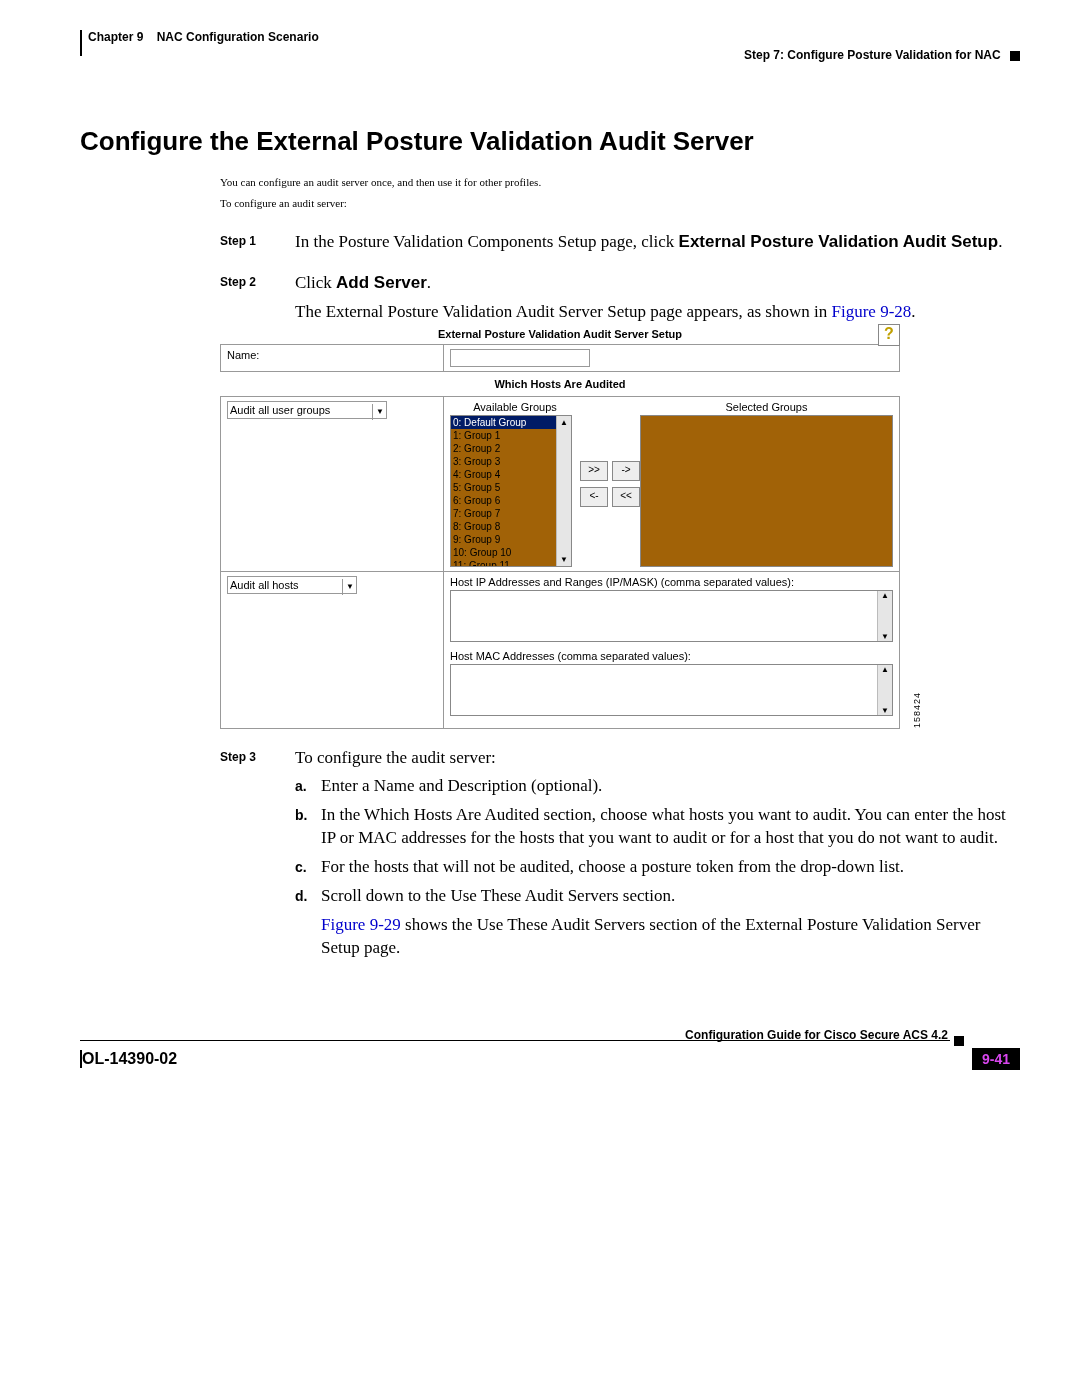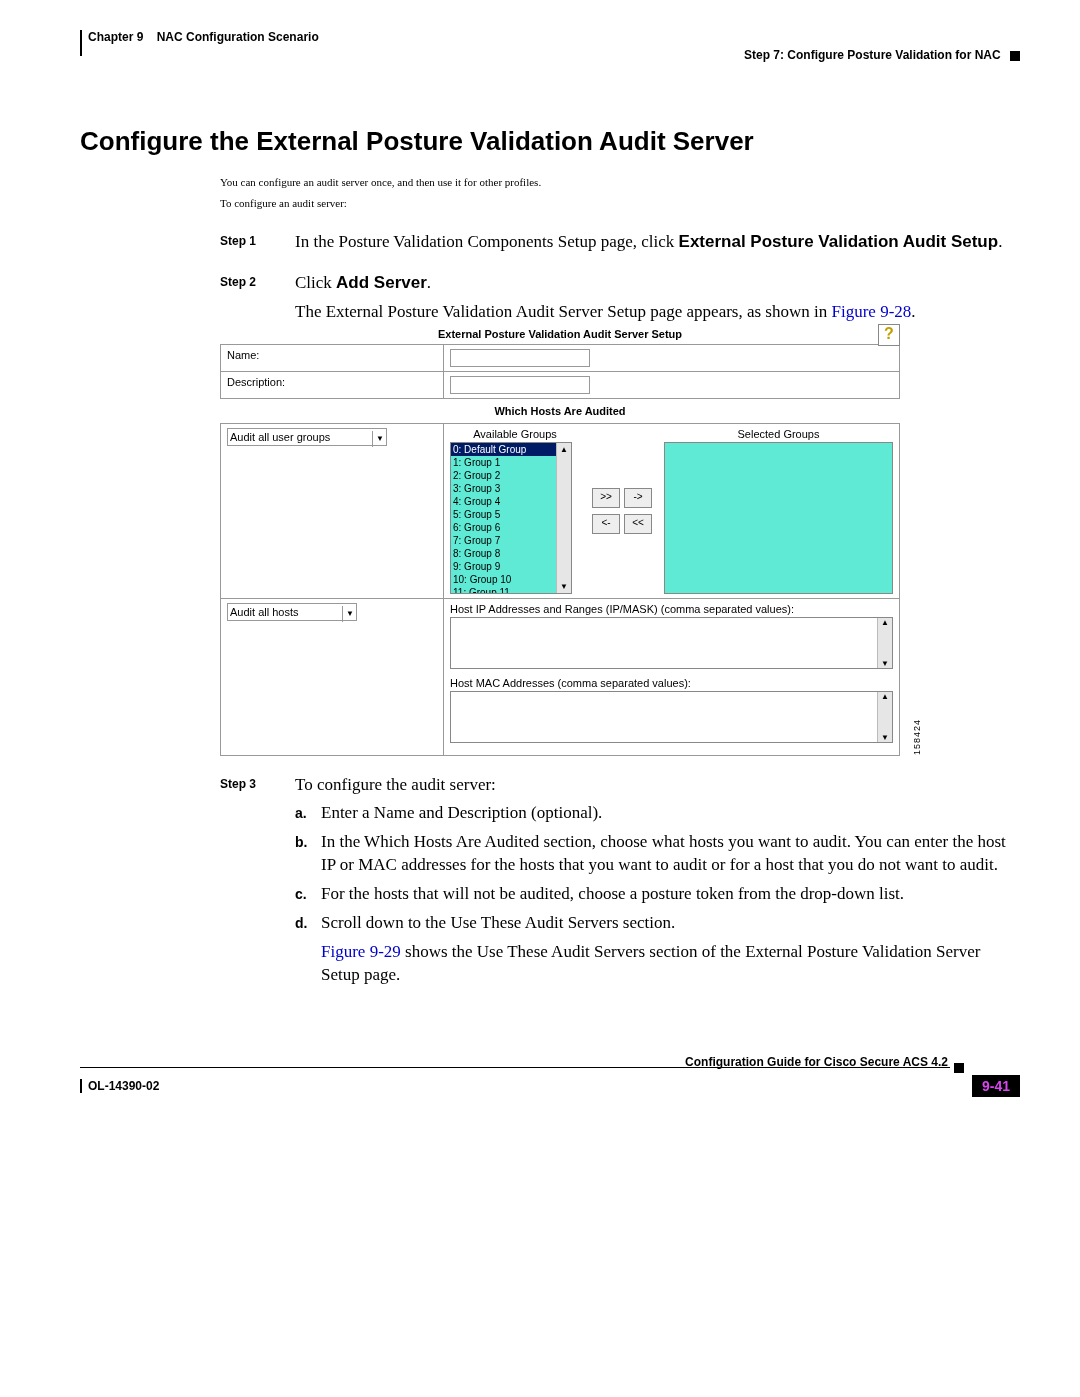--- a/index.html
+++ b/index.html
@@ -138,36 +138,36 @@
     border-left:1px solid #999;
     padding-left:3px;
   }
   .section-heading {
     font-weight:bold;
     text-align:center;
     padding:6px 0;
   }
   .groups-area {
     display:flex;
-    gap:12px;
+    gap:0;
   }
   .list-col-label {
     text-align:center;
     font-size:11px;
     margin-bottom:2px;
   }
   .listbox {
     border:1px solid #888;
     height:150px;
     width:120px;
     overflow:hidden;
     position:relative;
     font-size:10px;
     line-height:13px;
-    background:#5eead4;
+    background:#a16207;
   }
   .listbox .selected { background:#001b66; color:#fff; }
   .listbox .item { padding:0 2px; white-space:nowrap; }
   .scroll-stub {
     position:absolute; right:0; top:0; bottom:0; width:14px;
     background:#e6e6e6; border-left:1px solid #bbb;
   }
   .scroll-stub::before {content:"▲"; font-size:8px; display:block; text-align:center;}
   .scroll-stub::after {content:"▼"; font-size:8px; display:block; text-align:center; position:absolute; bottom:0; left:0; right:0;}
   .move-btns {
@@ -213,21 +213,21 @@
     position:absolute; left:0; right:70px; top:10px; border-top:1px solid #000;
   }
   .footer-title {
     position:absolute; right:72px; top:-2px; font-weight:bold; font-size:12px;
   }
   .footer-sq {
     position:absolute; right:56px; top:6px; width:10px;height:10px; background:#000;
   }
   .footer-row2 { display:flex; justify-content:space-between; align-items:center; margin-top:4px;}
   .footer-ol {
-    border-left:2px solid #000; padding-left:6px; font-weight:bold; font-size:12px;
+    border-left:2px solid #000; font-weight:bold; font-size:16px;
   }
   .page-badge {
     background:#000; color:#d946ef; font-weight:bold;
     padding:3px 10px; font-size:14px;
   }
 </style>
 </head>
 <body>
 
 <div class="page">
@@ -275,26 +275,20 @@
 
   <div class="figbox">
     <div class="fig-header">
       <span>External Posture Validation Audit Server Setup</span>
       <span class="help-icon">?</span>
     </div>
     <table class="fig-table">
       <tbody>
           <tr>
         <td style="width:210px">Name:</td>
-        <td>
-              <div class="name-input" style="width:140px"></div>
-            </td>
-      </tr>
-      <tr>
-        <td>Description:</td>
         <td>
               <div class="name-input" style="width:140px"></div>
             </td>
       </tr>
     </tbody>
       </table>
 
     <div class="section-heading">Which Hosts Are Audited</div>
 
     <table class="fig-table">

